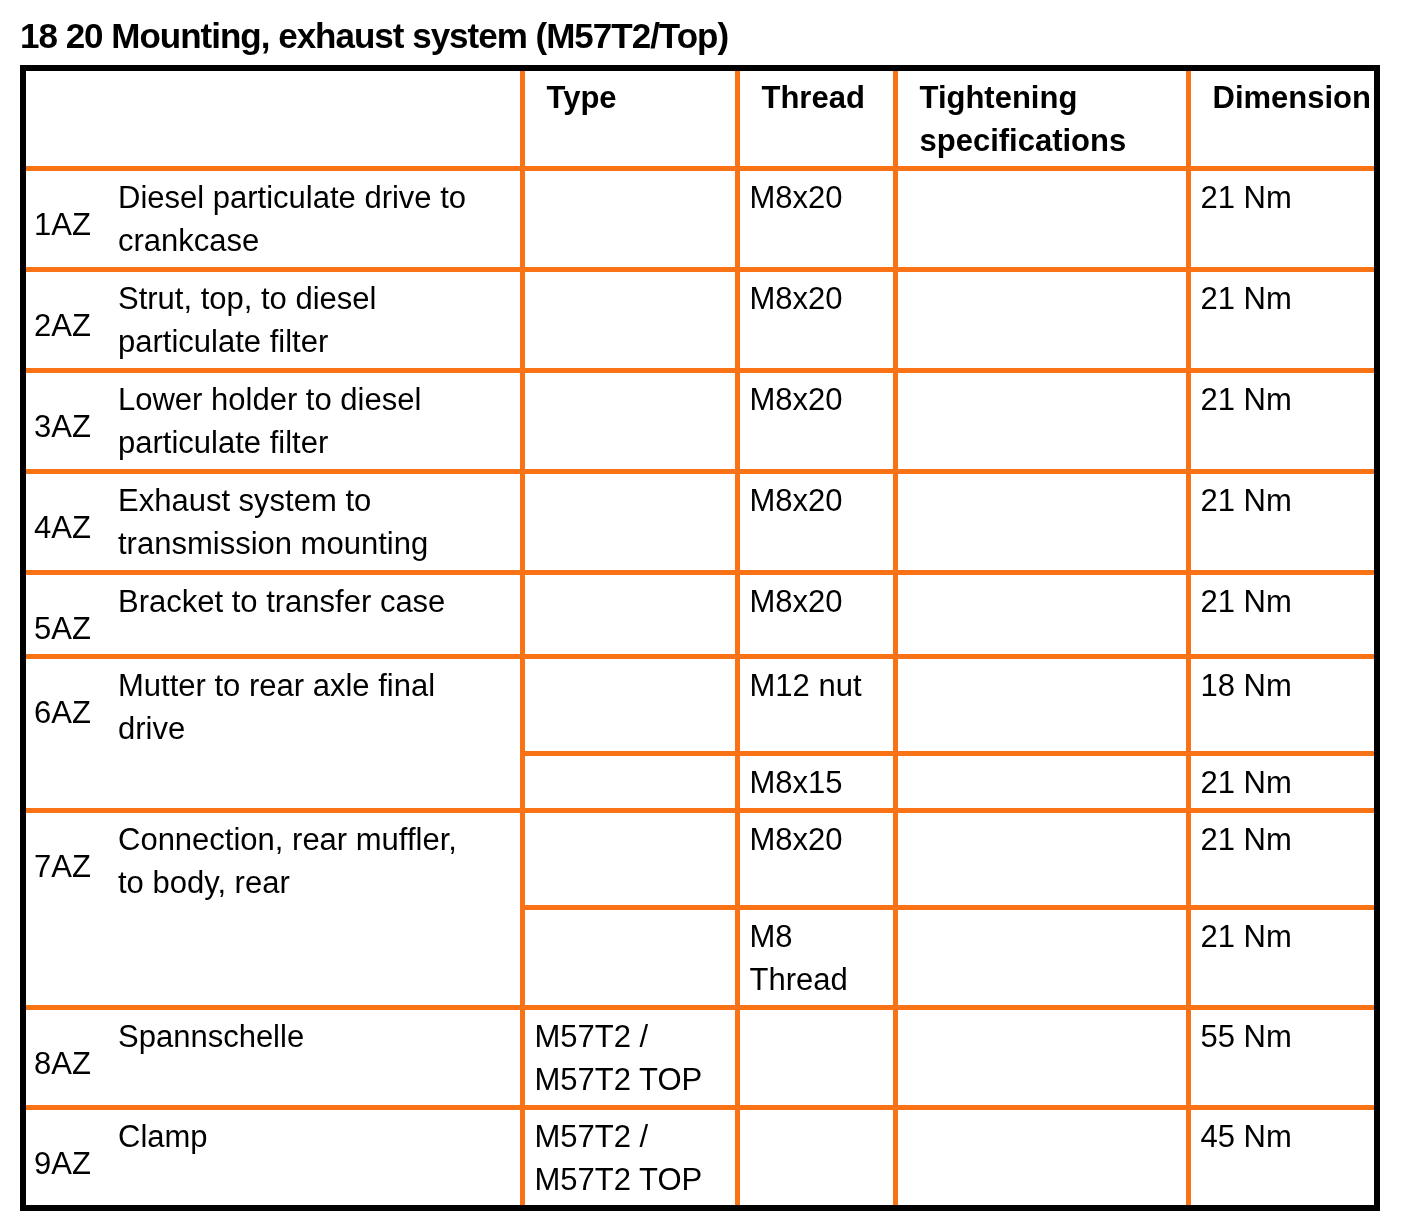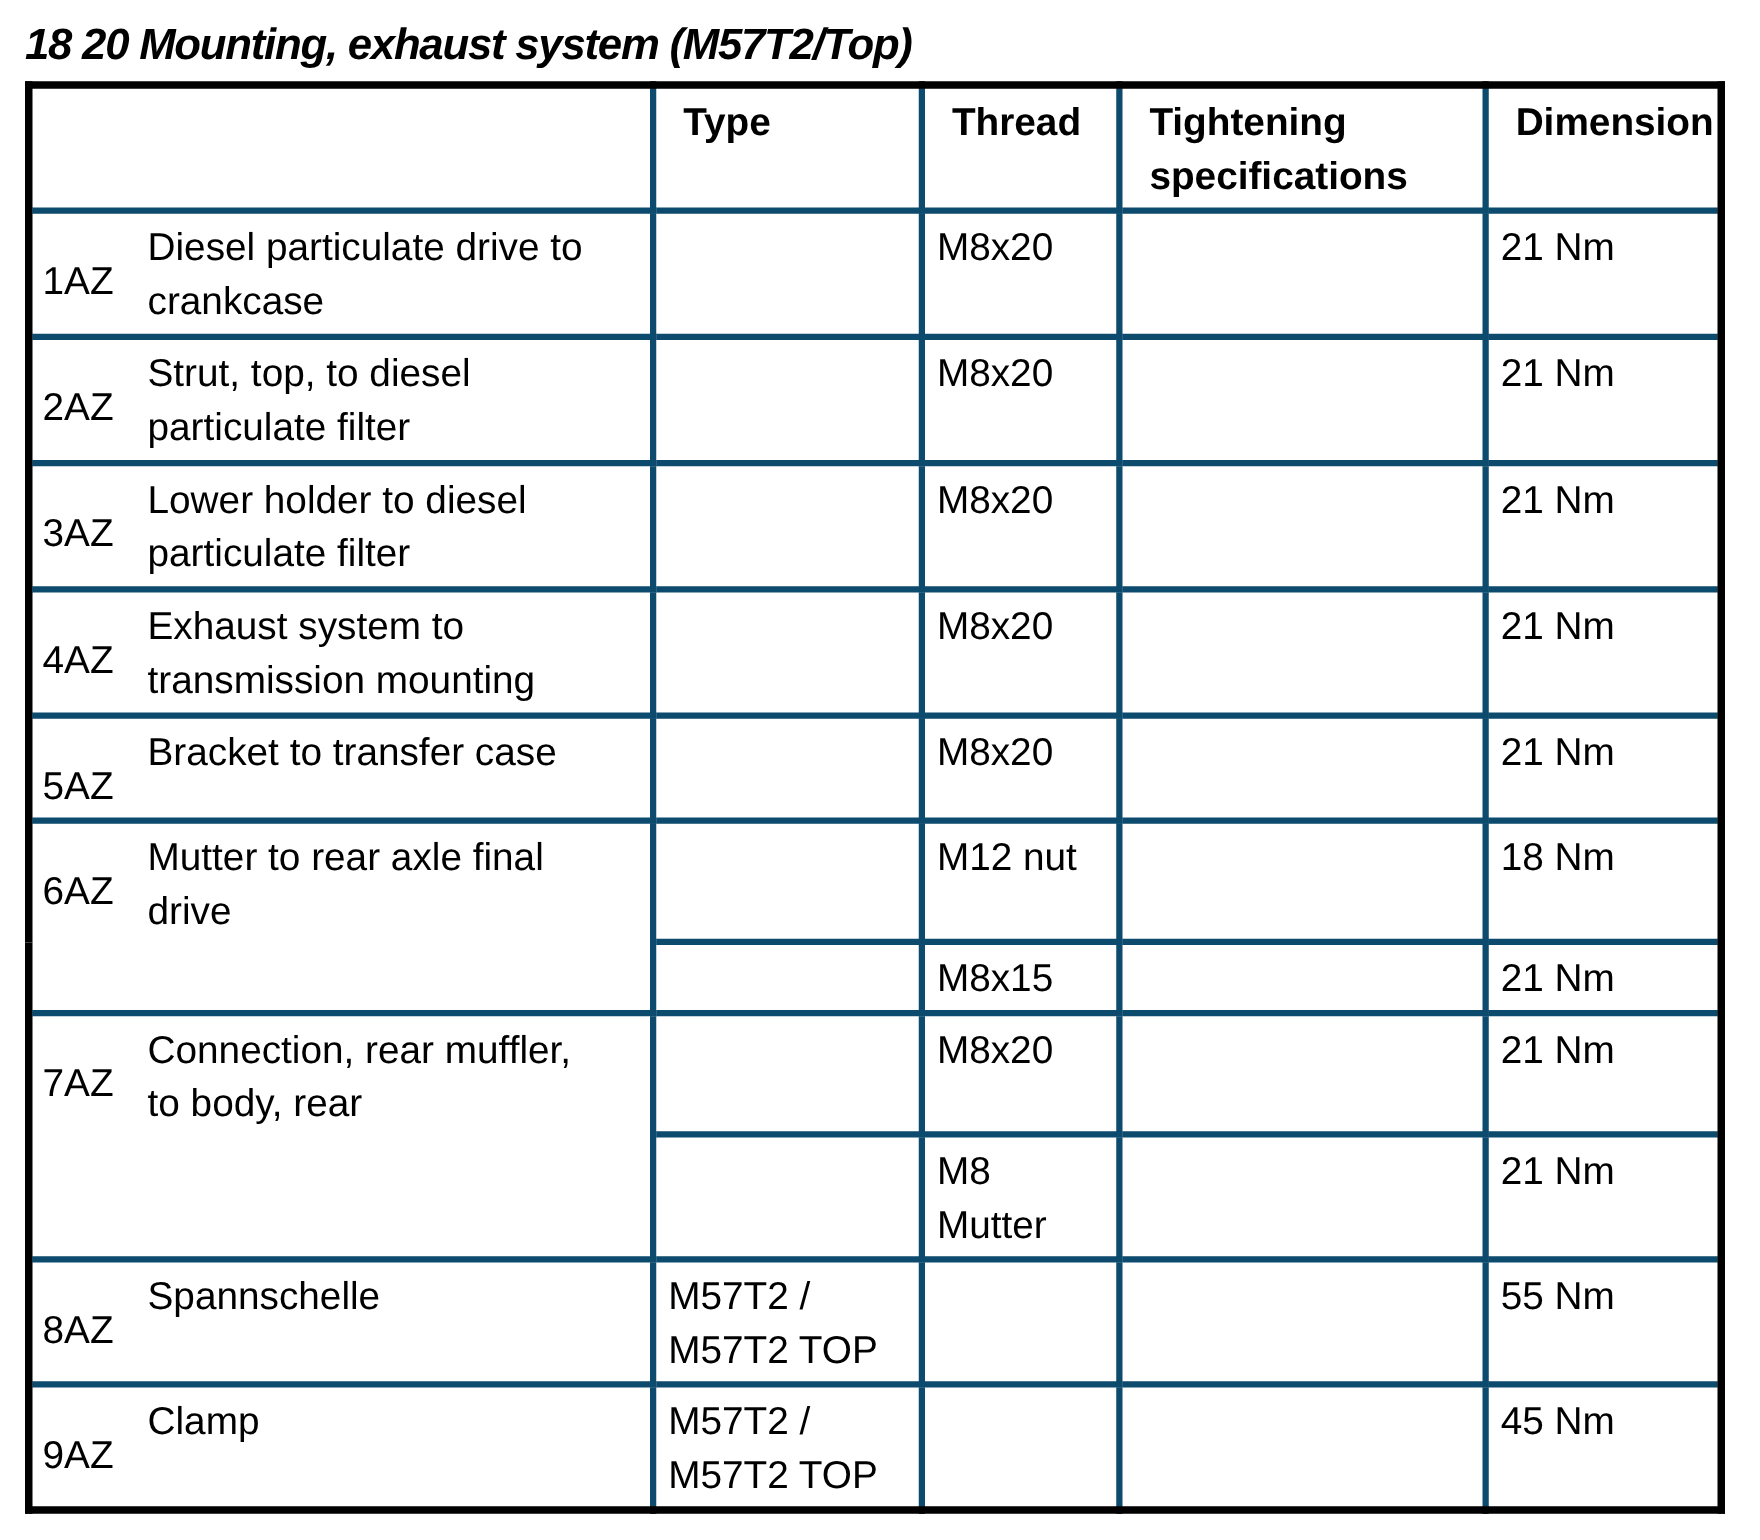--- a/index.html
+++ b/index.html
@@ -17,32 +17,31 @@
     background: #ffffff;
     overflow: hidden;
   }
   .doc-title {
     margin: 0;
     padding: 16px 0 9px 20px;
     font-size: 35px;
     font-weight: bold;
     letter-spacing: -1px;
     white-space: nowrap;
-    font-style: italic;
   }
   table.spec-table {
     border-collapse: collapse;
     table-layout: fixed;
     width: 1354px;
     margin-left: 20px;
     border: 6px solid #000;
   }
   .spec-table th,
   .spec-table td {
-    border: 5px solid #0c4a6e;
+    border: 5px solid #f97316;
     vertical-align: top;
     text-align: left;
     font-size: 31px;
     line-height: 43px;
     padding: 5px 4px 4px 10px;
     overflow: visible;
     white-space: pre-line;
   }
   .spec-table th {
     font-weight: bold;
@@ -160,21 +159,21 @@
       <td class="c-desc" rowspan="2"><span class="row-id">7AZ</span><span class="row-desc">Connection, rear muffler,
 to body, rear</span></td>
       <td></td>
       <td>M8x20</td>
       <td></td>
       <td>21 Nm</td>
     </tr>
     <tr class="rh-sub-c">
       <td></td>
       <td>M8
-Mutter</td>
+Thread</td>
       <td></td>
       <td>21 Nm</td>
     </tr>
 
     <tr class="rh-end">
       <td class="c-desc"><span class="row-id">8AZ</span><span class="row-desc">Spannschelle</span></td>
       <td>M57T2 /
 M57T2 TOP</td>
       <td></td>
       <td></td>

